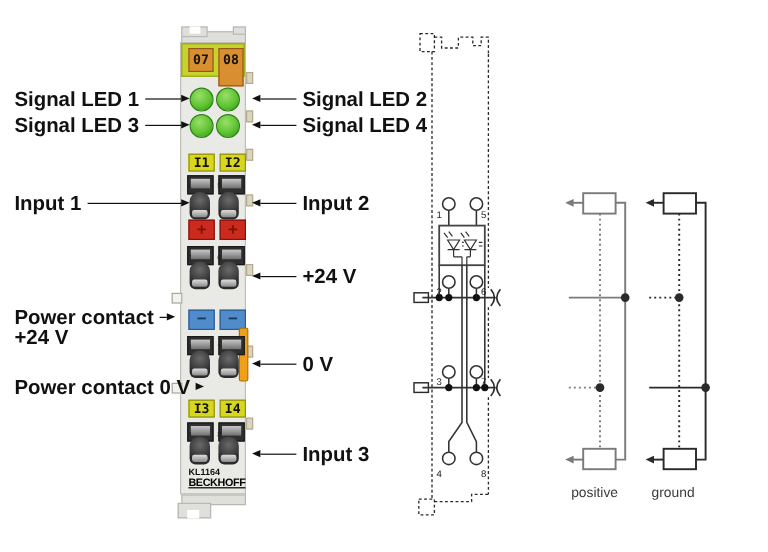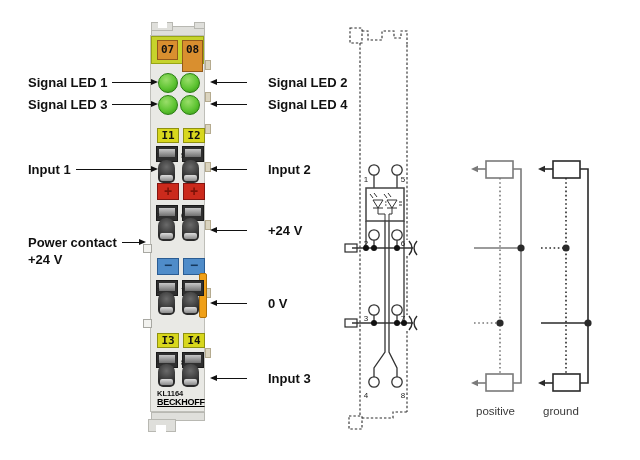--- a/index.html
+++ b/index.html
@@ -4,21 +4,21 @@
 <style>
   html,body{margin:0;padding:0;background:#fff;}
   #canvas{position:relative;width:640px;height:460px;background:#fff;overflow:hidden;
           font-family:"Liberation Sans",sans-serif;}
   svg{position:absolute;left:0;top:0;z-index:1;pointer-events:none;}
 
   
   .co{position:absolute;display:flex;align-items:center;height:18px;z-index:3;}
   .co-left{left:12px;width:146px;}
   .co-right{left:210px;justify-content:space-between;}
-  .co-label{font-weight:bold;font-size:13px;color:#111;white-space:nowrap;line-height:17px;margin-left:16px;}
+  .co-label{font-weight:bold;font-size:17px;color:#111;white-space:nowrap;line-height:17px;}
   .co-line{flex:1;height:0;border-top:1.4px solid #111;margin-left:5px;}
   .co-line-r{flex:0 0 30px;margin:0 5px 0 0;border-top:1.4px solid #111;height:0;}
   .co-arrow-r{width:0;height:0;border-top:3.5px solid transparent;border-bottom:3.5px solid transparent;border-left:7px solid #111;}
   .co-arrow-l{width:0;height:0;border-top:3.5px solid transparent;border-bottom:3.5px solid transparent;border-right:7px solid #111;}
   .co-2line{align-items:flex-start;height:auto;width:134px;}
   .co-2line .co-line{margin-top:8px;}
   .co-2line .co-arrow-r{margin-top:4.8px;}
   .co-labelcol{display:flex;flex-direction:column;}
 
   
@@ -266,28 +266,33 @@
   <div class="co co-left" style="top:95px">
     <span class="co-label">Signal LED 3</span>
     <span class="co-line"></span>
     <span class="co-arrow-r"></span>
   </div>
   <div class="co co-left" style="top:160px">
     <span class="co-label">Input 1</span>
     <span class="co-line"></span>
     <span class="co-arrow-r"></span>
   </div>
-  <div class="co co-left co-2line" style="top:234px">
+  <div class="co co-left co-2line" style="top:256px">
     <span class="co-labelcol">
       <span class="co-label">Power contact</span>
       <span class="co-label">+24 V</span>
     </span>
     <span class="co-line"></span>
     <span class="co-arrow-r"></span>
   </div>
+  <div class="co co-left" style="top:313px;width:134px">
+    <span class="co-label">Power contact 0 V</span>
+    <span class="co-line"></span>
+    <span class="co-arrow-r"></span>
+  </div>
 
   <div class="co co-right" style="top:73px">
     <span class="co-arrow-l"></span>
     <span class="co-line-r"></span>
     <span class="co-label">Signal LED 2</span>
   </div>
   <div class="co co-right" style="top:95px">
     <span class="co-arrow-l"></span>
     <span class="co-line-r"></span>
     <span class="co-label">Signal LED 4</span>

